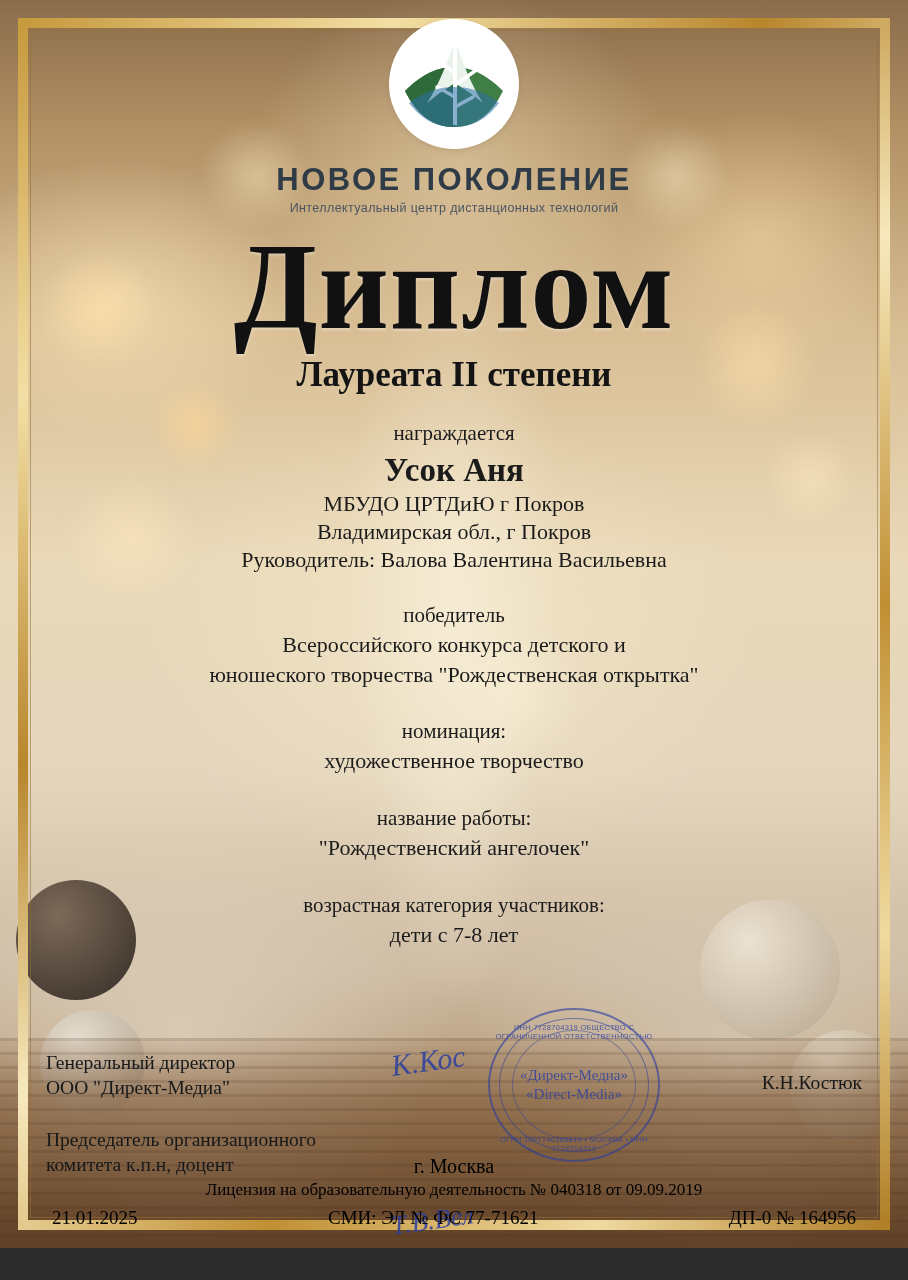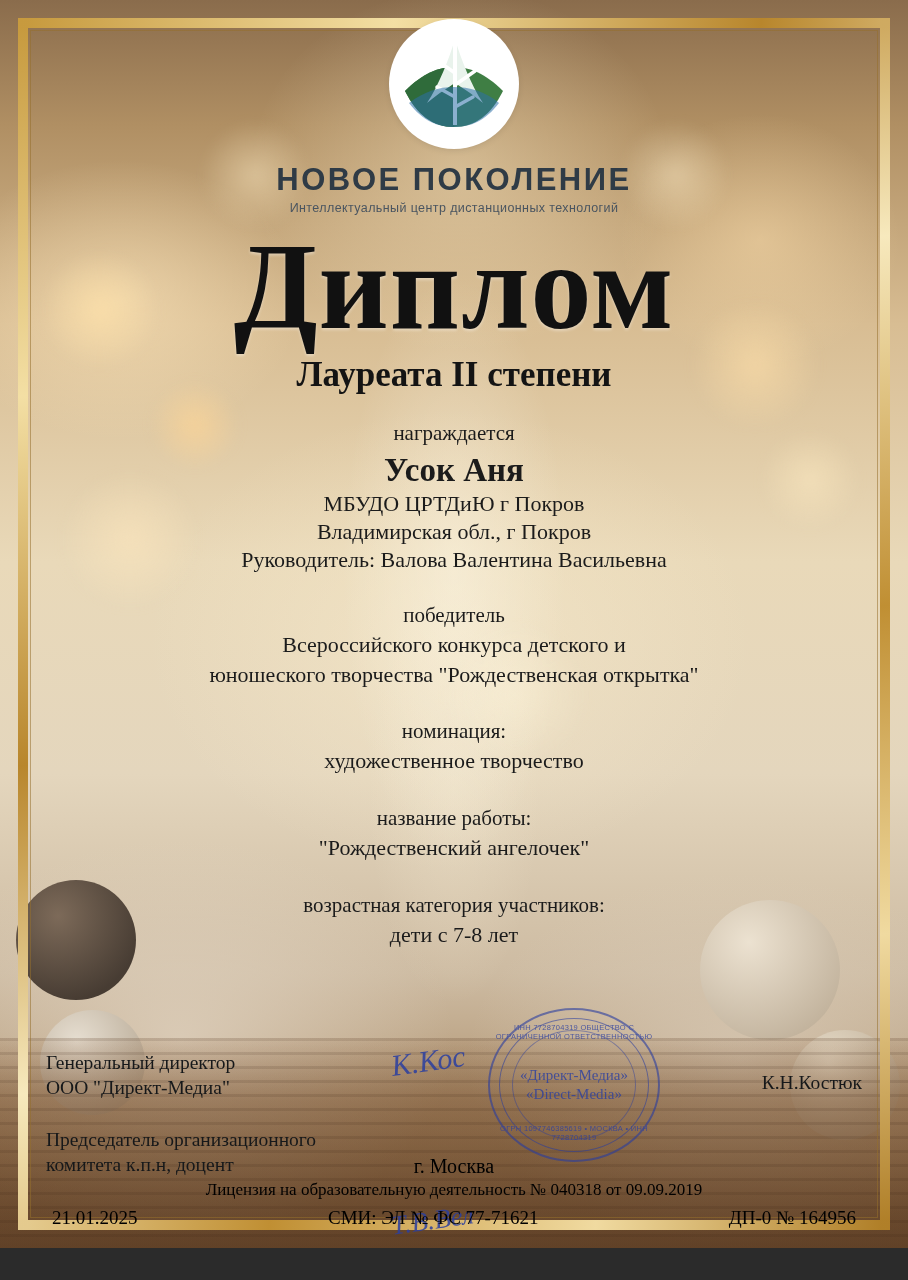--- a/index.html
+++ b/index.html
@@ -259,21 +259,21 @@
   }
   .stamp-arc-top, .stamp-arc-bottom {
     position: absolute;
     left: 0; right: 0;
     text-align: center;
     font-size: 7.5px;
     letter-spacing: 0.3px;
     font-family: "Liberation Sans", sans-serif;
   }
   .stamp-arc-top { top: 13px; }
-  .stamp-arc-bottom { bottom: 18px; }
+  .stamp-arc-bottom { bottom: 7px; }
 
   
   .city {
     position: absolute;
     left: 0; right: 0;
     top: 1155px;
     text-align: center;
     font-size: 20px;
   }
   .license {

